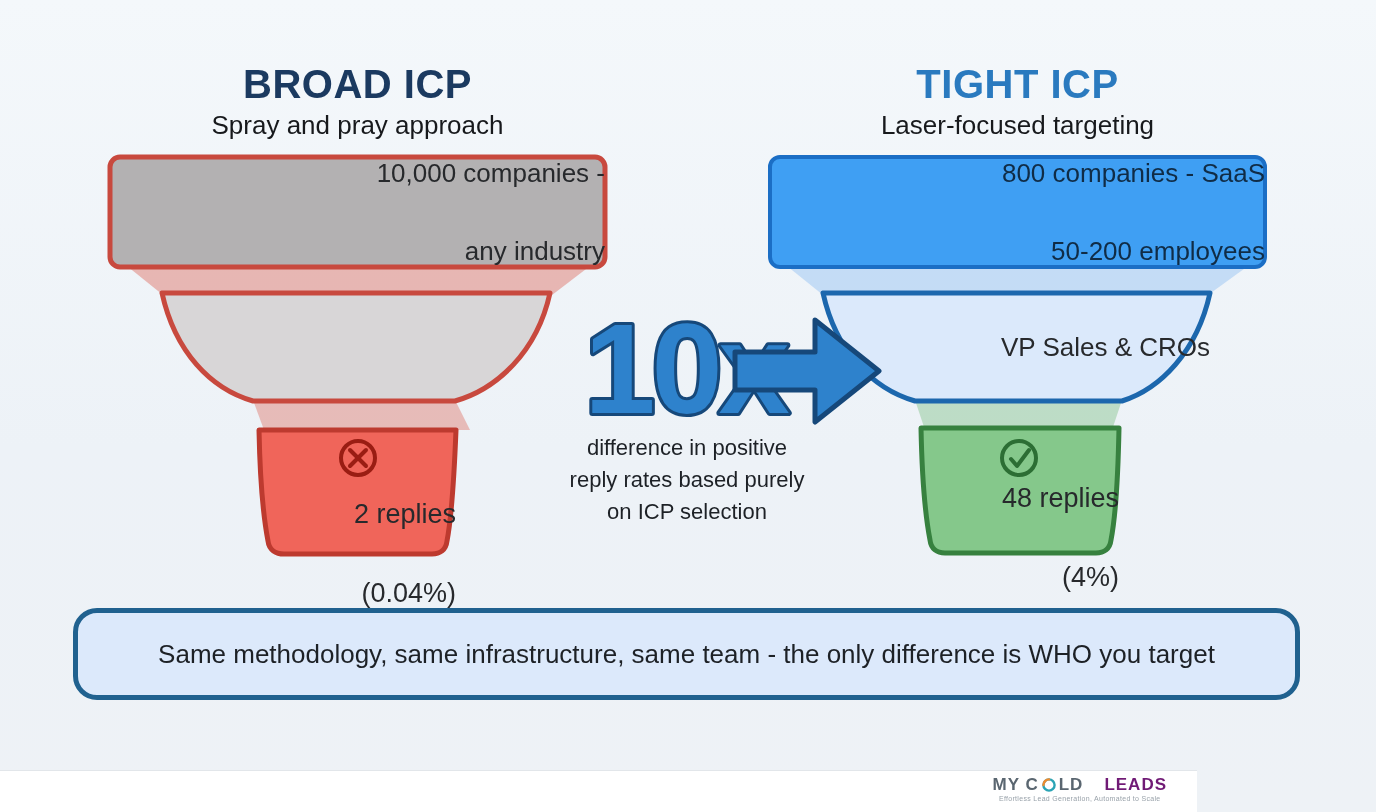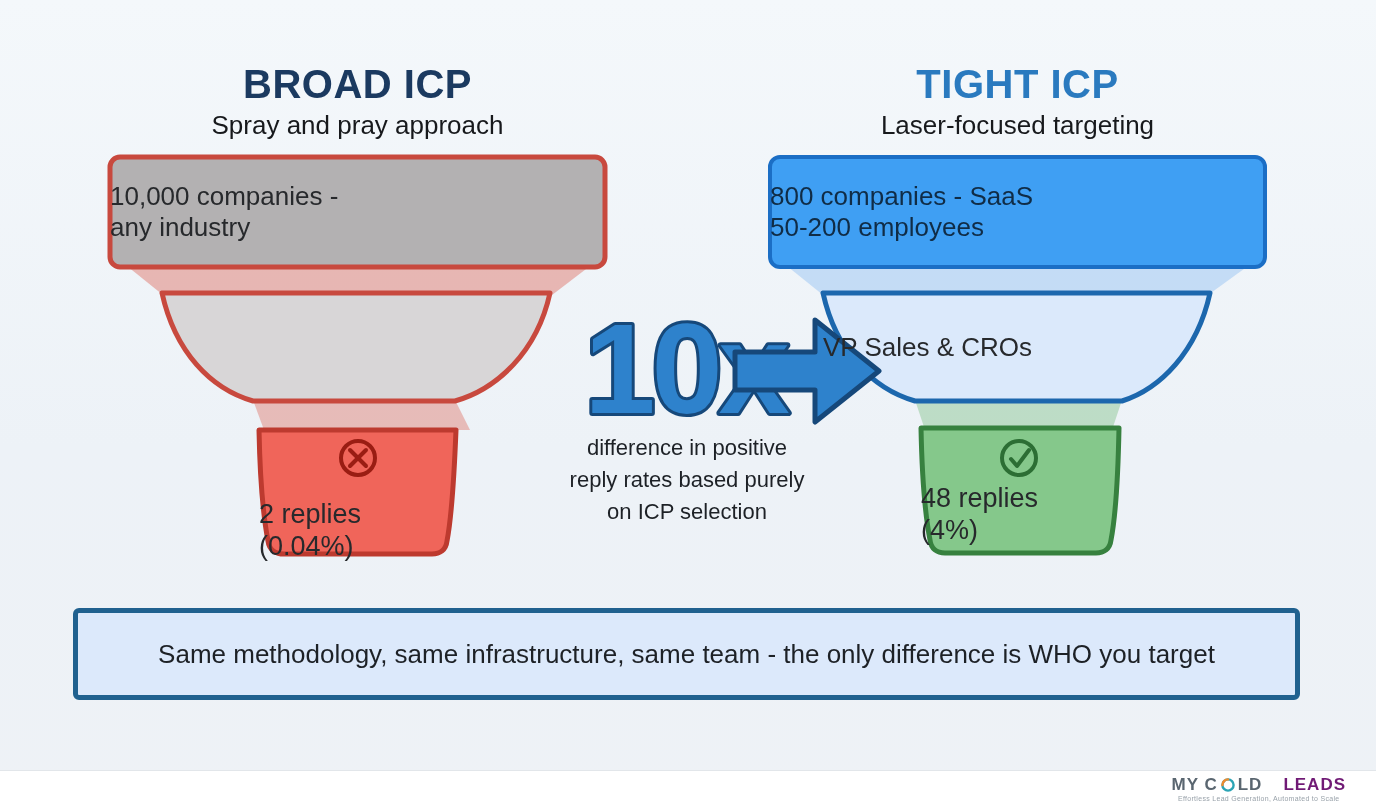--- a/index.html
+++ b/index.html
@@ -6,32 +6,32 @@
   .canvas{
     position:relative;width:1376px;height:812px;overflow:hidden;
     background:linear-gradient(180deg,#f4f8fb 0%,#edf2f7 55%,#eef2f6 100%);
     font-family:"Liberation Sans","DejaVu Sans",sans-serif;
     -webkit-font-smoothing:antialiased;
   }
   .shapes{position:absolute;left:0;top:0;width:1376px;height:812px;}
   .abs{position:absolute;}
   .col-title{font-size:40px;font-weight:800;text-align:center;letter-spacing:.5px;}
   .col-sub{font-size:26px;text-align:center;color:#17191c;}
-  .tier-text{display:flex;flex-direction:column;align-items:flex-start;justify-content:center;
-    text-align:center;font-size:26px;line-height:31px;color:#27292c;}
+  .tier-text{display:flex;flex-direction:column;align-items:flex-end;justify-content:center;
+    text-align:center;font-size:26px;line-height:31px;color:#27292c;gap:47px;}
   .tier-text.small{line-height:32px;font-size:27px;}
   .center-caption{text-align:center;font-size:22px;line-height:32px;color:#1d2126;}
   .multiplier{font-size:128px;font-weight:800;letter-spacing:-4px;
     fill:#2e82cc;stroke:#16487a;stroke-width:6px;paint-order:stroke;stroke-linejoin:round;}
   .banner{
     display:flex;align-items:center;justify-content:center;
-    background:#dce9fb;border:5px solid #20618f;border-radius:6px;
+    background:#dce9fb;border:5px solid #20618f;border-radius:24px;
     font-size:26px;color:#1d2126;box-sizing:border-box;
   }
-  .footer{position:absolute;left:0;top:770px;width:1376px;height:42px;background:#ffffff;
+  .footer{position:absolute;left:0;top:770px;width:1197px;height:42px;background:#ffffff;
     border-top:1px solid #e2e6ea;}
   .logo{position:absolute;right:30px;top:5px;display:flex;flex-direction:column;align-items:center;}
   .logo-row{display:flex;align-items:center;gap:2px;font-size:17px;font-weight:700;
     color:#5a6670;letter-spacing:1px;line-height:17px;}
   .logo-accent{color:#701a75;margin-left:19px;}
   .logo-tagline{font-size:7px;color:#99a2aa;letter-spacing:.3px;margin-top:2px;white-space:nowrap;}
 </style>
 </head>
 <body>
 

